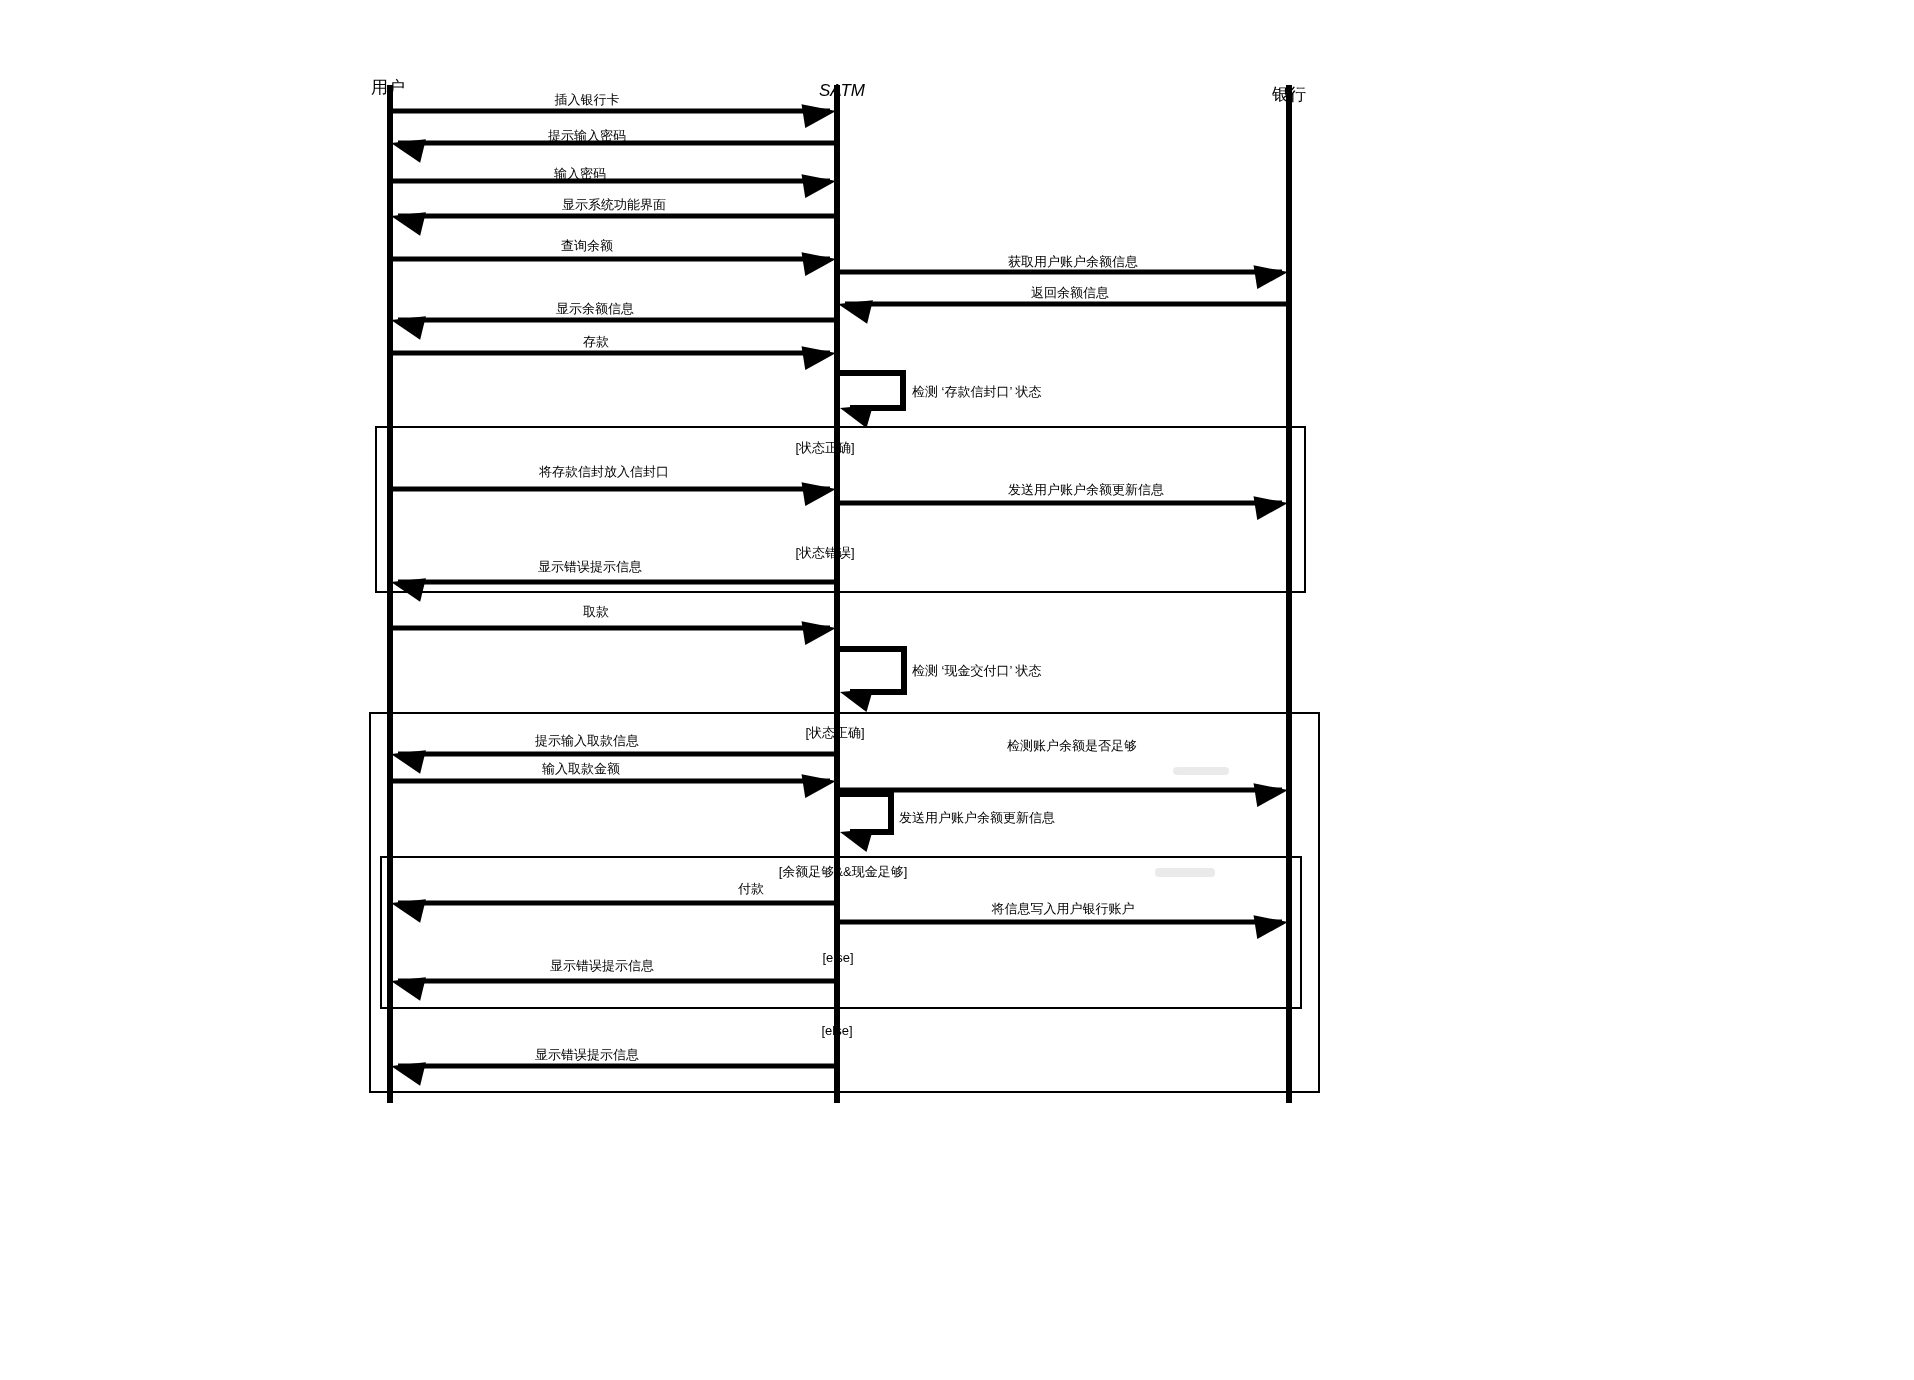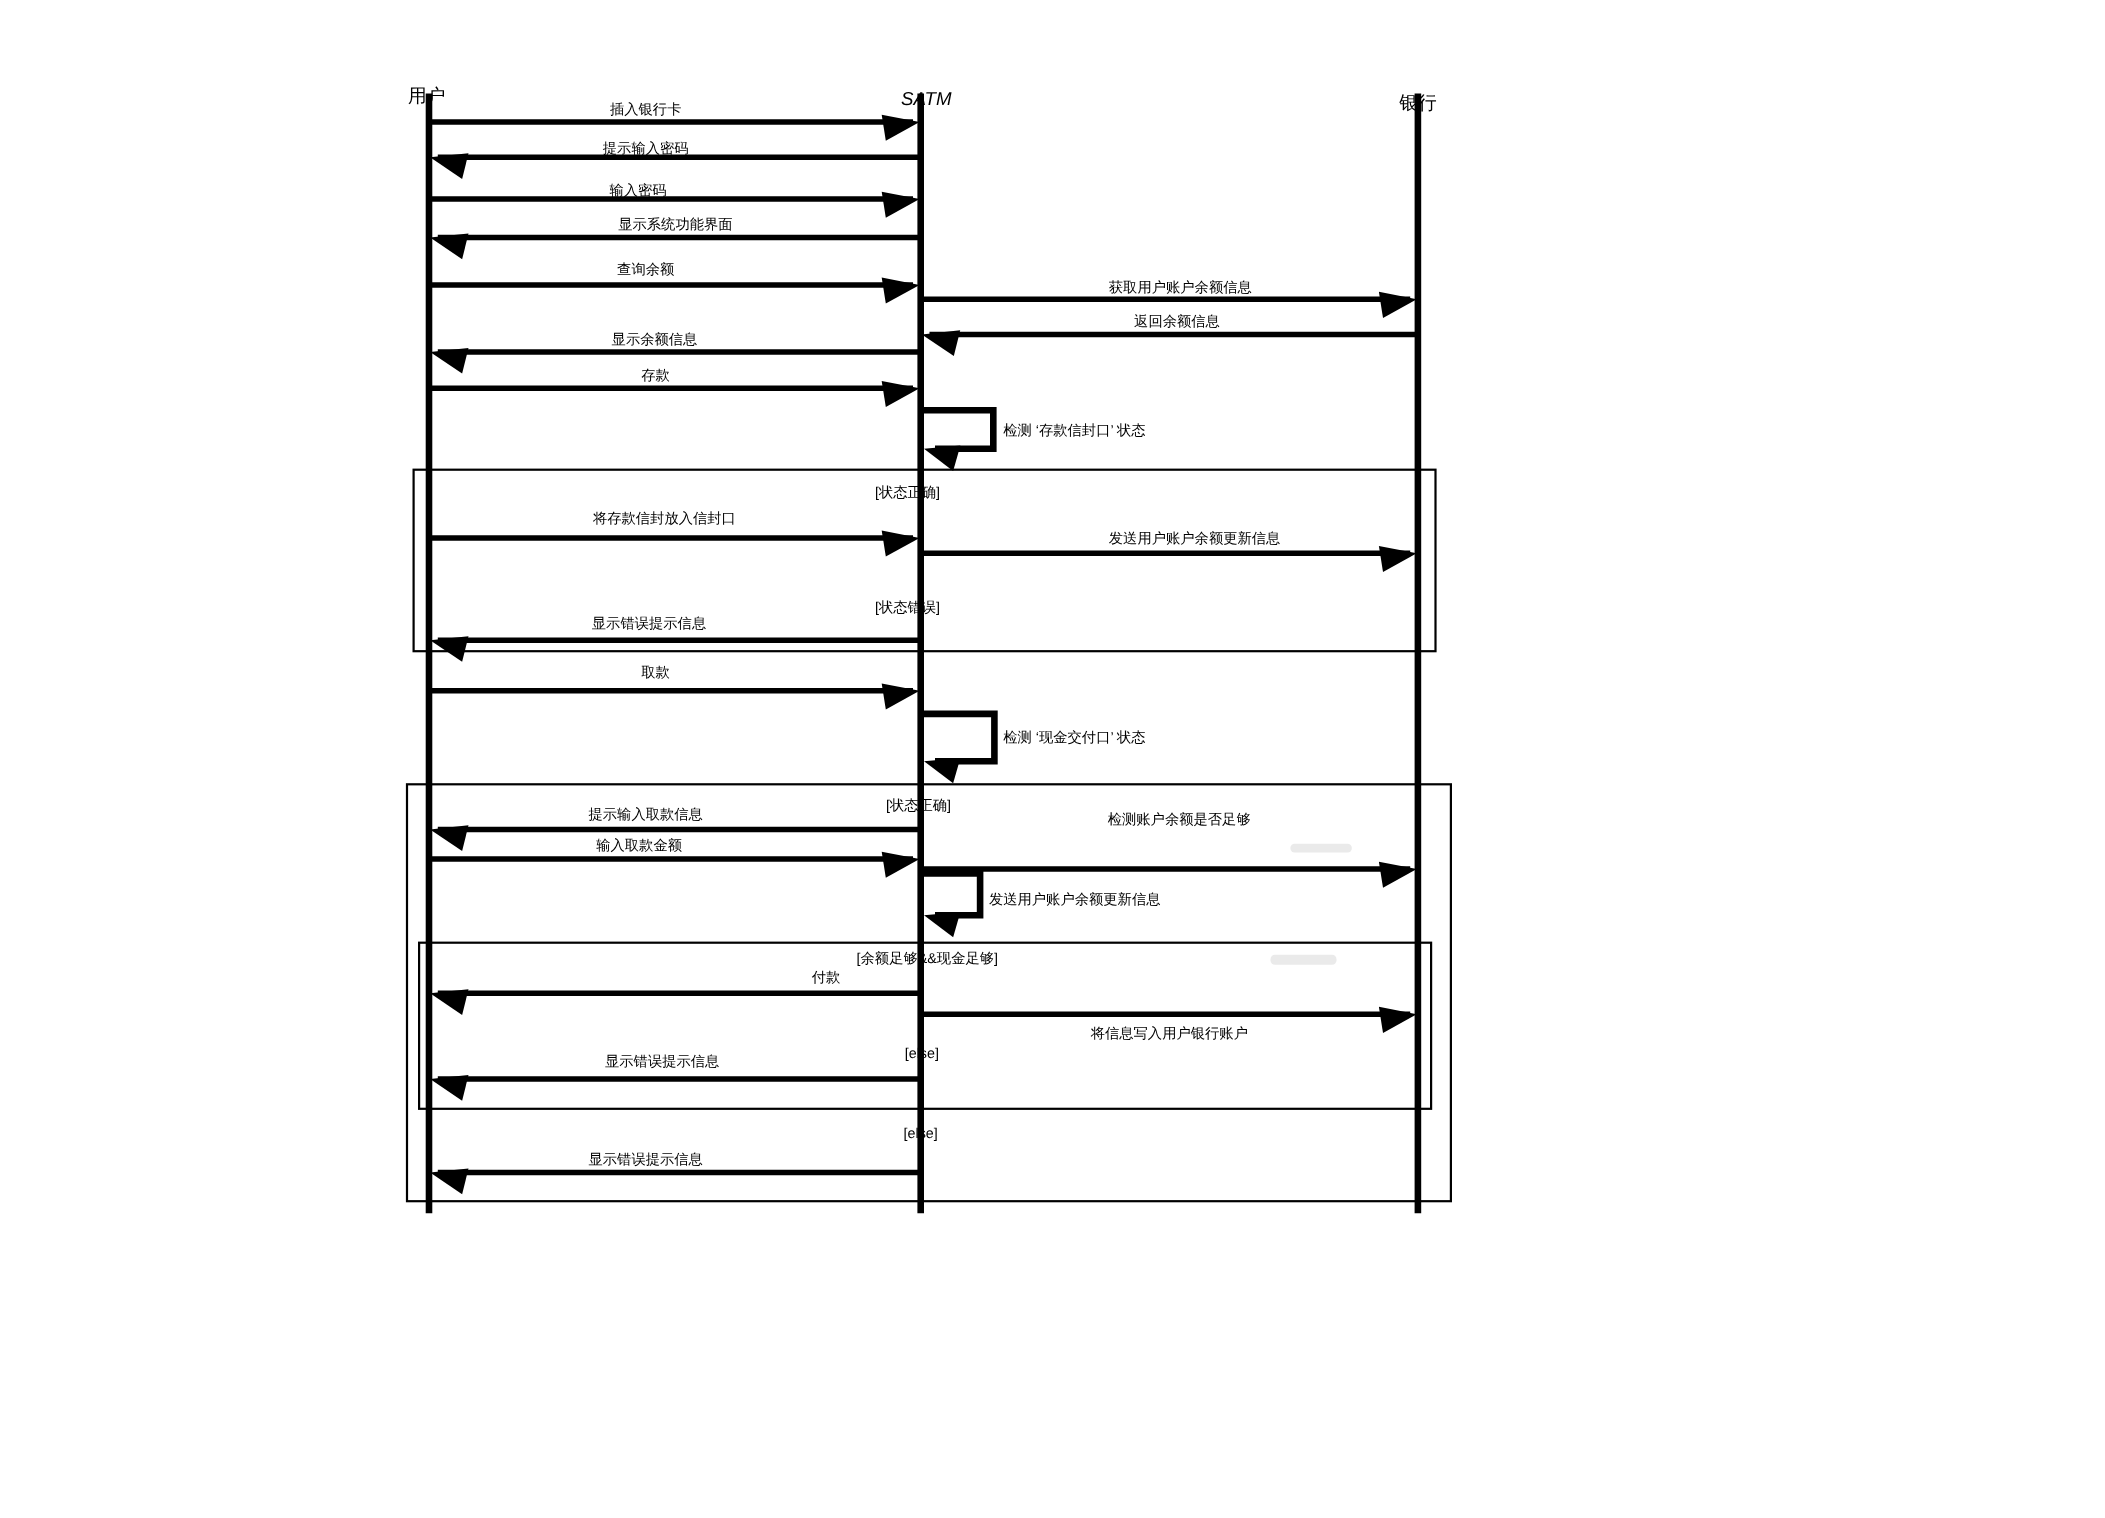--- a/index.html
+++ b/index.html
@@ -166,19 +166,19 @@
   <div class="lbl" style="left:590px;top:566px;">显示错误提示信息</div>
   <div class="lbl" style="left:596px;top:611px;">取款</div>
   <div class="lbl left" style="left:912px;top:670px;">检测 ‘现金交付口’ 状态</div>
   <div class="lbl" style="left:835px;top:732px;">[状态正确]</div>
   <div class="lbl" style="left:587px;top:740px;">提示输入取款信息</div>
   <div class="lbl" style="left:581px;top:768px;">输入取款金额</div>
   <div class="lbl" style="left:1072px;top:745px;">检测账户余额是否足够</div>
   <div class="lbl left" style="left:899px;top:817px;">发送用户账户余额更新信息</div>
   <div class="lbl" style="left:843px;top:871px;">[余额足够&amp;&amp;现金足够]</div>
   <div class="lbl" style="left:751px;top:888px;">付款</div>
-  <div class="lbl" style="left:1063px;top:939px;text-align:center;">将信息写入用户银行账户</div>
+  <div class="lbl" style="left:1063px;top:908px;text-align:center;">将信息写入用户银行账户</div>
   <div class="lbl" style="left:838px;top:957px;">[else]</div>
   <div class="lbl" style="left:602px;top:965px;">显示错误提示信息</div>
   <div class="lbl" style="left:837px;top:1030px;">[else]</div>
   <div class="lbl" style="left:587px;top:1054px;">显示错误提示信息</div>
 
 </div>
 
 </body></html>

